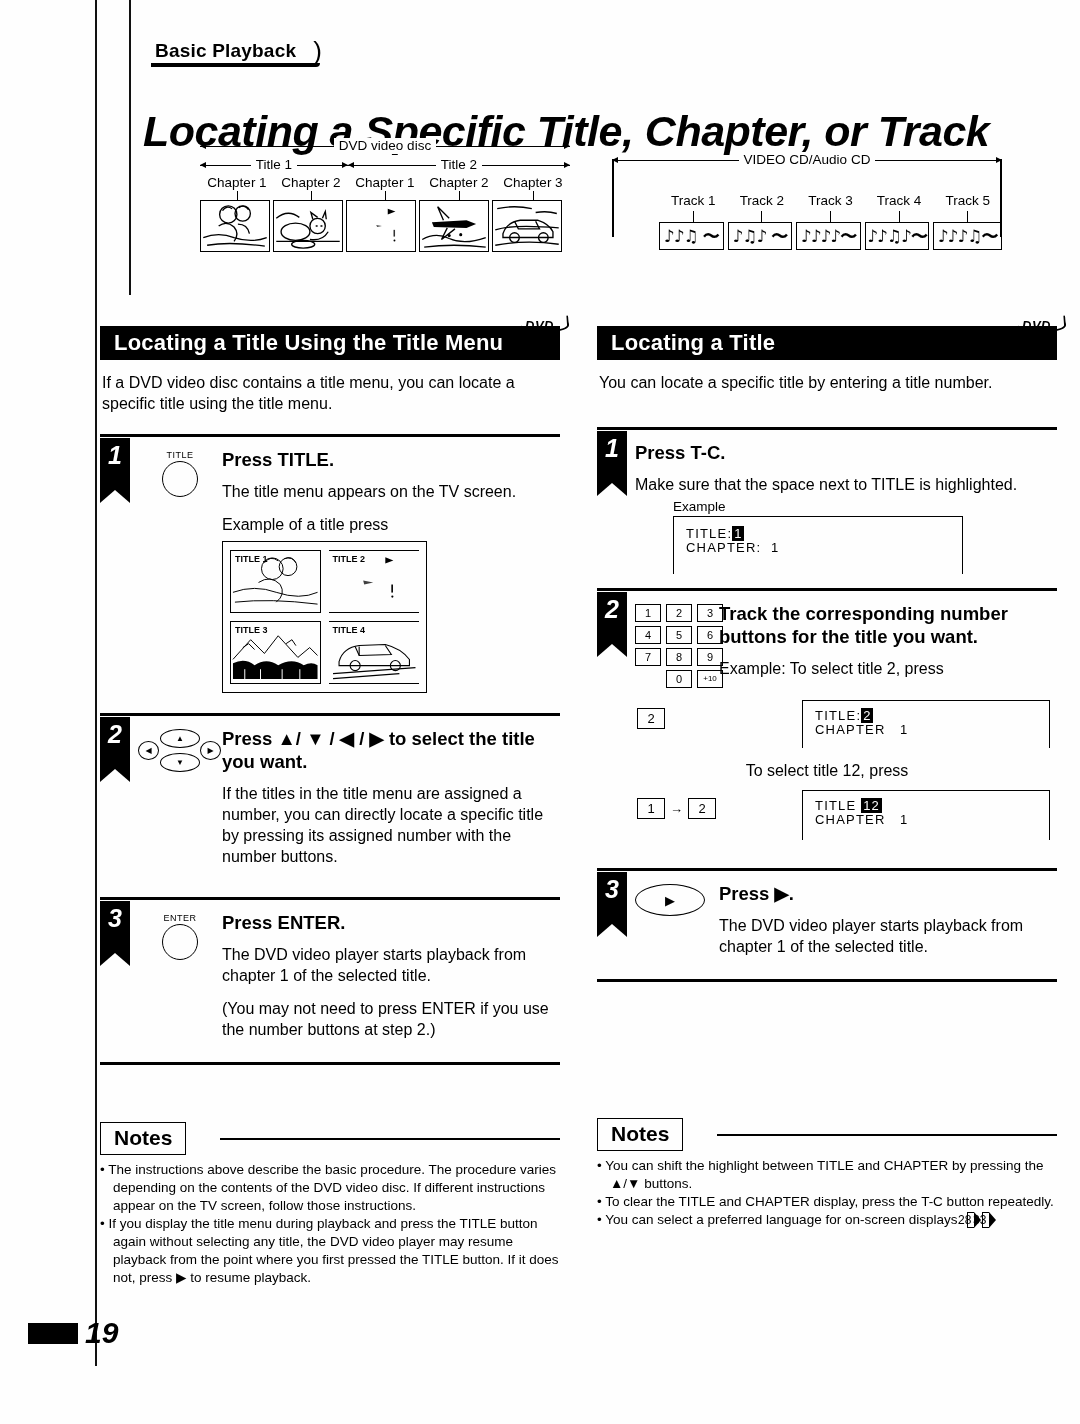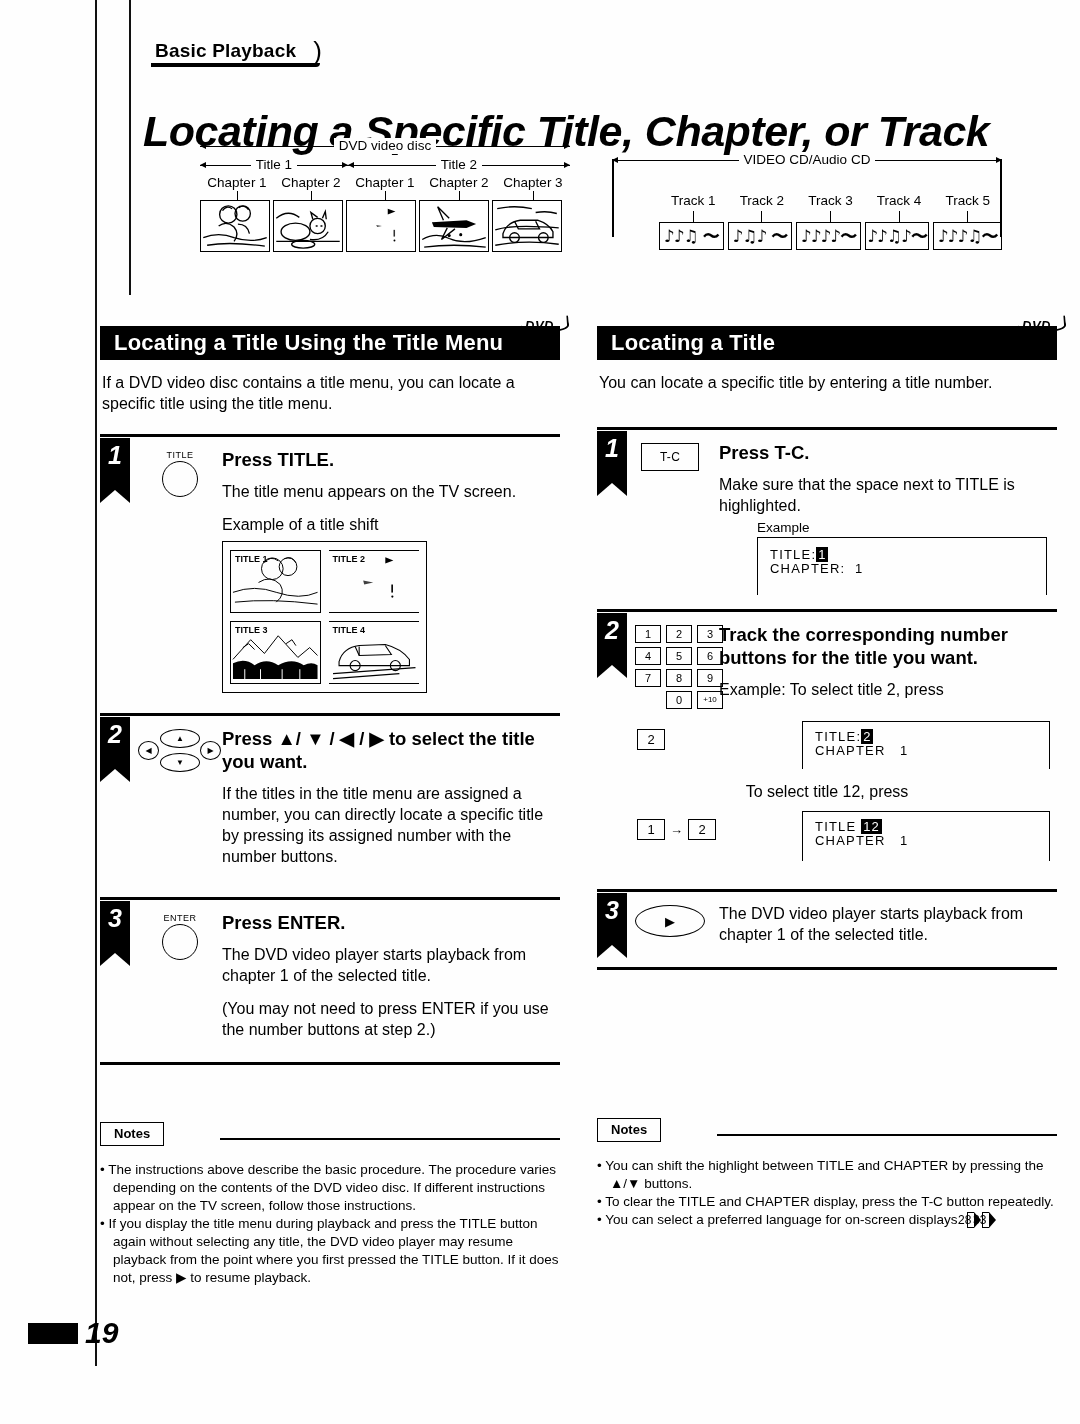--- a/index.html
+++ b/index.html
@@ -187,21 +187,21 @@
   .ex-osd{flex:1;}
   .center-note{font-size:16px;text-align:center;margin:14px 0 0 0;}
 
   
   .notes{position:absolute;width:460px;}
   .notes-left{left:100px;top:1122px;}
   .notes-right{left:597px;top:1118px;}
   .notes-head{position:relative;height:30px;}
   .notes-box{
     display:inline-block;border:1.5px solid #000;padding:3px 13px 4px;
-    font-size:13px;font-weight:bold;background:#fefefe;position:relative;z-index:2;
+    font-size:21px;font-weight:bold;background:#fefefe;position:relative;z-index:2;
   }
   .notes-line{
     position:absolute;left:120px;right:0;top:16px;height:2.2px;background:#000;
   }
   .note-item{
     font-size:13.5px;line-height:18px;margin:0 0 0 0;
     padding-left:13px;text-indent:-13px;
   }
   .note-list{margin-top:9px;}
   .pgref{
@@ -392,21 +392,21 @@
       <div class="step-rule"></div>
       <div class="marker">1</div>
       <div class="step-body">
         <div class="step-icon">
           <div class="rc-caption">TITLE</div>
           <div class="rc-round"></div>
         </div>
         <div class="step-text">
           <p class="step-title">Press TITLE.</p>
           <p class="step-p">The title menu appears on the TV screen.</p>
-          <p class="step-p" style="margin-bottom:6px">Example of a title shift</p>
+          <p class="step-p" style="margin-bottom:6px">Example of a title press</p>
 
           <div style="border:1.8px solid #000;width:205px;height:152px;box-sizing:border-box;padding:8px 7px;margin:2px 0 16px 0;">
             <div style="display:grid;grid-template-columns:1fr 1fr;grid-template-rows:1fr 1fr;gap:8px 8px;height:100%;">
               <div style="border:1.2px solid #000;position:relative;overflow:hidden;">
                 <span style="position:absolute;left:4px;top:3px;font-size:9px;font-weight:bold;z-index:3;">TITLE 1</span>
                 <svg viewBox="0 0 90 58" style="width:100%;height:100%">
                     <g fill="none" stroke="#000" stroke-width="1">
                   <circle cx="42" cy="16" r="11"></circle>
                       <circle cx="58" cy="14" r="9"></circle>
                   <path d="M28 30 Q40 22 50 32 Q56 42 46 50"></path>
@@ -510,23 +510,20 @@
         <span>DVD</span><span class="swoosh"></span>
       </span>
     </div>
 
     <p class="lead" style="margin-bottom:34px">You can locate a specific title by entering a title number.</p>
 
     <div class="step">
       <div class="step-rule"></div>
       <div class="marker">1</div>
       <div class="step-body">
-        <div class="step-icon">
-          <div class="rc-rect">T-C</div>
-        </div>
         <div class="step-text">
           <p class="step-title">Press T-C.</p>
           <p class="step-p" style="margin-bottom:4px">Make sure that the space next to TITLE is highlighted.</p>
           <div style="padding-left:38px;">
             <p class="osd-label">Example</p>
             <div class="osd" style="width:290px;">
               <div class="osd-line"><span>TITLE:</span><span class="hl">1</span></div>
               <div class="osd-line"><span>CHAPTER:</span>  <span>1</span></div>
             </div>
           </div>
@@ -591,20 +588,21 @@
     </div>
 
     <div class="step" style="margin-top:18px">
       <div class="step-rule"></div>
       <div class="marker">3</div>
       <div class="step-body">
         <div class="step-icon">
           <div class="play-oval">▶</div>
         </div>
         <div class="step-text">
+          <p class="step-title">Press ▶.</p>
           <p class="step-p" style="margin-bottom:18px">The DVD video player starts playback from chapter 1 of the selected title.</p>
         </div>
       </div>
     </div>
     <div style="height:2.5px;background:#000;margin-top:2px;"></div>
   </div>
 
   <div class="notes notes-left">
     <div class="notes-head">
       <span class="notes-box">Notes</span>

